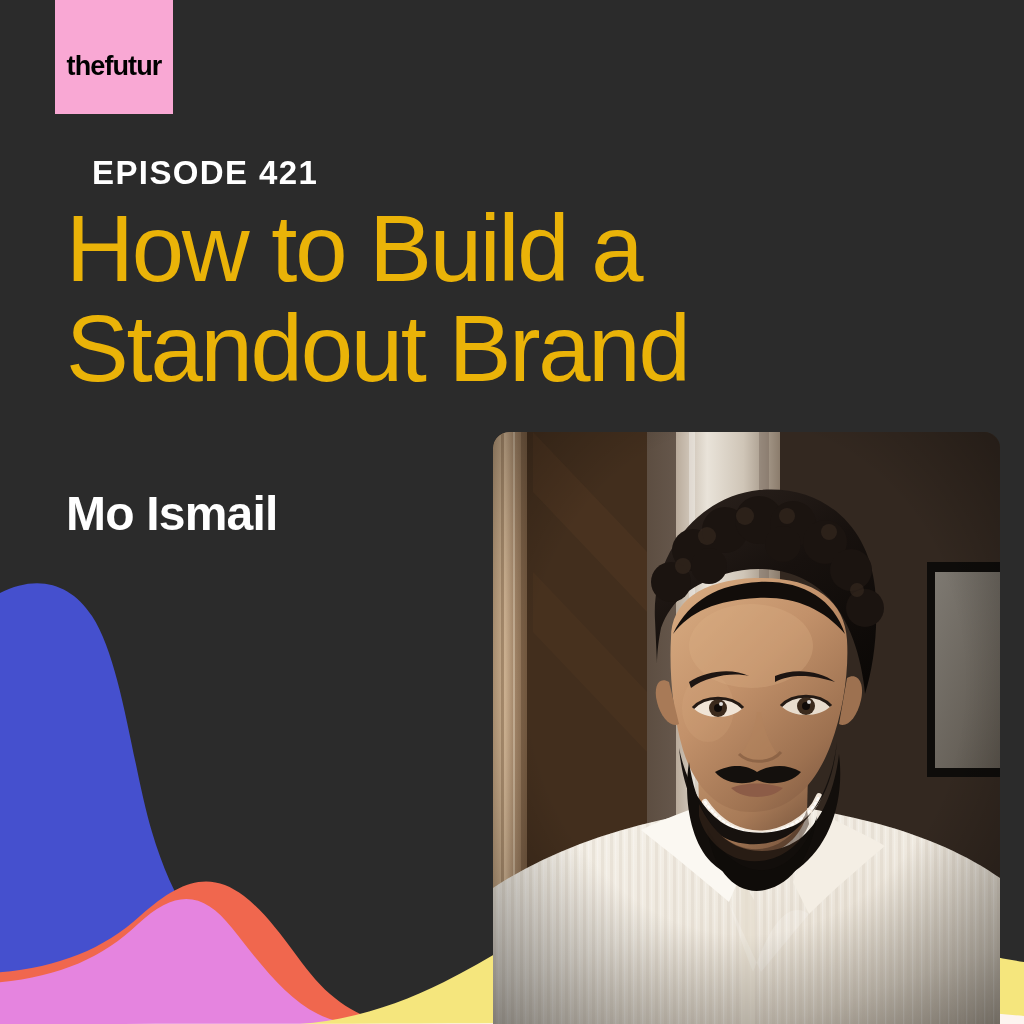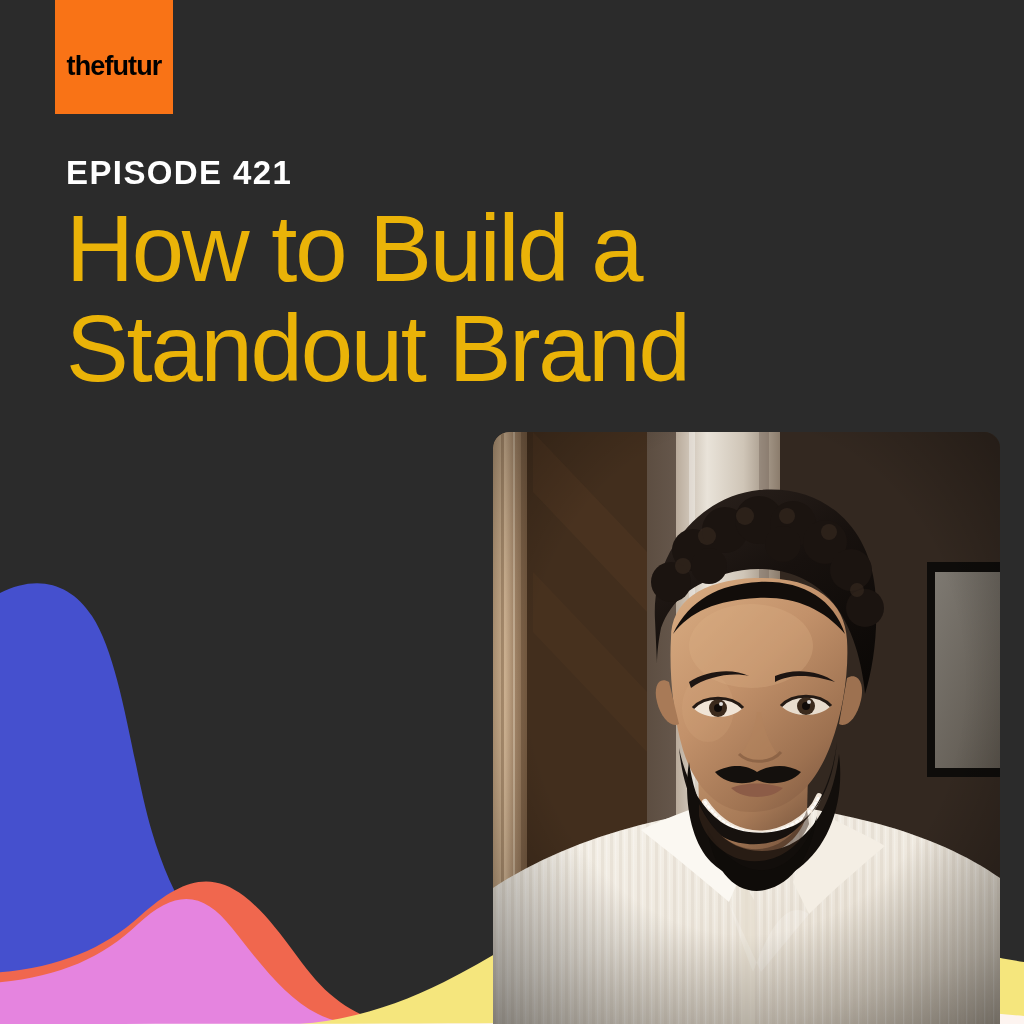--- a/index.html
+++ b/index.html
@@ -53,20 +53,21 @@
     left:66px; top:156px;
     width:660px;
     z-index:5;
   }
   #episode-label {
     font-size:33px;
     font-weight:700;
     letter-spacing:1.4px;
     color:#ffffff;
     line-height:1.05;
+    margin-left:26px;
   }
   #episode-title {
     margin-top:8px;
     font-size:94px;
     font-weight:300;
     line-height:1.07;
     letter-spacing:-2.2px;
     color:#eab308;
     white-space:pre-line;
   }
@@ -115,31 +116,32 @@
       <path id="w-coral" d="M -40,460 L -40,410 C 40,410 96,392 140,352 C 180,316 210,306 244,332 C 280,360 300,404 330,430 C 352,449 372,456 392,460 Z" fill="#f0674e"></path>
 
       <path id="w-pink" d="M -40,460 L -40,420 C 42,420 96,400 138,360 C 176,324 204,328 232,364 C 262,402 286,434 318,450 C 338,460 356,460 372,460 Z" fill="#e584df"></path>
 
       <path id="w-yellow" d="M 300,460 C 352,456 400,440 444,418 C 500,390 552,352 610,330 C 672,306 740,306 800,326 C 870,349 940,386 1024,398 L 1024,460 Z" fill="#f5e67d"></path>
 
       <path id="w-cream" d="M -40,460 L 1024,460 L 1024,452 C 940,444 860,440 780,444 C 690,448 600,456 512,459 C 340,460 120,460 -40,460 Z" fill="#fdf4f0"></path>
     </svg>
   </div>
 
-  <div id="logo-mark" style="background: #f97316; text-align: center;">
+  <div id="logo-mark" style="background: #f9a8d4; text-align: center;">
     <span id="logo-text" style="color: rgb(0, 0, 0);">thefutur</span>
   </div>
 
   <div id="text-block">
     <div id="episode-label">EPISODE 421</div>
     <h1 id="episode-title">How to Build a
 Standout Brand</h1>
   </div>
 
   <div id="guest-block">
+    <div id="guest-name">Mo Ismail</div>
   </div>
 
   <div id="guest-photo" style="border-radius: 16px 16px 0px 0px;">
     <svg viewBox="0 0 507 592" aria-hidden="true">
       <defs>
         <linearGradient id="roomBg" x1="0" y1="0" x2="1" y2="0">
           <stop offset="0%" stop-color="#3a2f26"></stop>
           <stop offset="18%" stop-color="#4a3a2c"></stop>
           <stop offset="42%" stop-color="#6e6055"></stop>
           <stop offset="70%" stop-color="#55463a"></stop>

